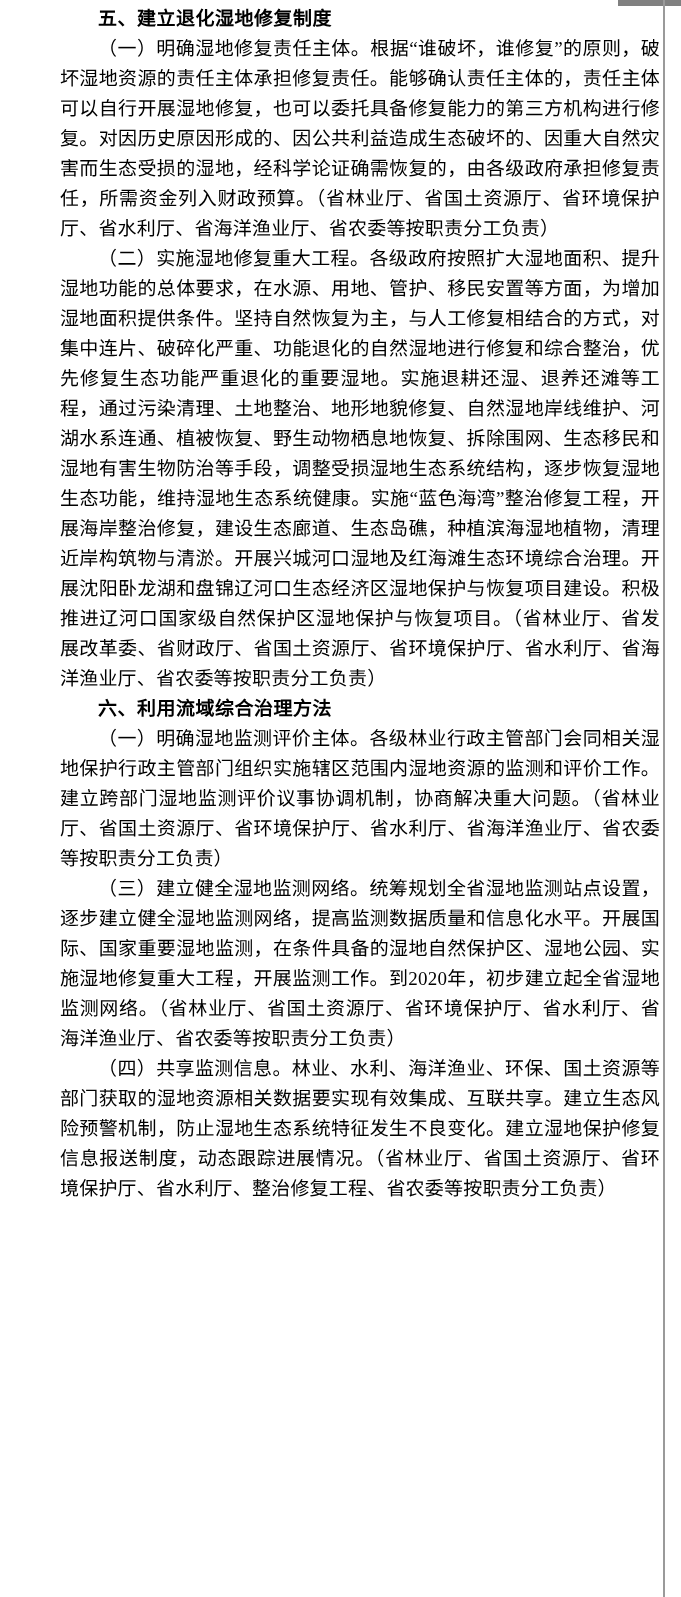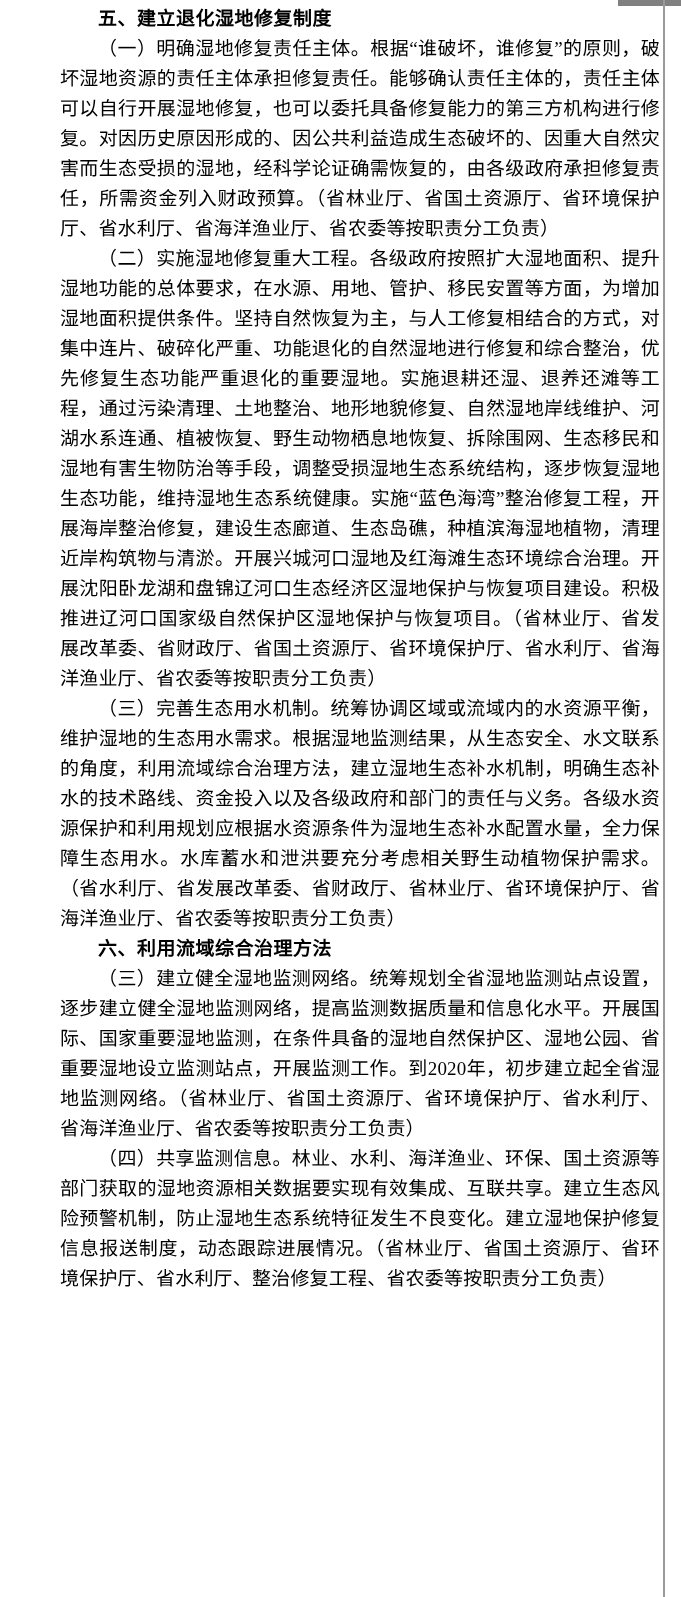--- a/index.html
+++ b/index.html
@@ -64,27 +64,27 @@
 <div class="page">
 
   <div class="content">
 
     <h2 class="sec-heading">五、建立退化湿地修复制度</h2>
 
     <p class="para">（一）明确湿地修复责任主体。根据“谁破坏，谁修复”的原则，破坏湿地资源的责任主体承担修复责任。能够确认责任主体的，责任主体可以自行开展湿地修复，也可以委托具备修复能力的第三方机构进行修复。对因历史原因形成的、因公共利益造成生态破坏的、因重大自然灾害而生态受损的湿地，经科学论证确需恢复的，由各级政府承担修复责任，所需资金列入财政预算。（省林业厅、省国土资源厅、省环境保护厅、省水利厅、省海洋渔业厅、省农委等按职责分工负责）</p>
 
     <p class="para">（二）实施湿地修复重大工程。各级政府按照扩大湿地面积、提升湿地功能的总体要求，在水源、用地、管护、移民安置等方面，为增加湿地面积提供条件。坚持自然恢复为主，与人工修复相结合的方式，对集中连片、破碎化严重、功能退化的自然湿地进行修复和综合整治，优先修复生态功能严重退化的重要湿地。实施退耕还湿、退养还滩等工程，通过污染清理、土地整治、地形地貌修复、自然湿地岸线维护、河湖水系连通、植被恢复、野生动物栖息地恢复、拆除围网、生态移民和湿地有害生物防治等手段，调整受损湿地生态系统结构，逐步恢复湿地生态功能，维持湿地生态系统健康。实施“蓝色海湾”整治修复工程，开展海岸整治修复，建设生态廊道、生态岛礁，种植滨海湿地植物，清理近岸构筑物与清淤。开展兴城河口湿地及红海滩生态环境综合治理。开展沈阳卧龙湖和盘锦辽河口生态经济区湿地保护与恢复项目建设。积极推进辽河口国家级自然保护区湿地保护与恢复项目。（省林业厅、省发展改革委、省财政厅、省国土资源厅、省环境保护厅、省水利厅、省海洋渔业厅、省农委等按职责分工负责）</p>
 
-    <p class="para">（三）完善生态用水机制。统筹协调区域或流域内的水资源平衡，维护湿地的生态用水需求。根据湿地监测结果，从生态安全、水文联系的角度，利用流域综合治理方法，建立湿地生态补水机制，明确生态补水的技术路线、资金投入以及各级政府和部门的责任与义务。各级水资源保护和利用规划应根据水资源条件为湿地生态补水配置水量，全力保障生态用水。水库蓄水和泄洪要充分考虑相关野生动植物保护需求。（省水利厅、省发展改革委、省财政厅、省林业厅、省环境保护厅、省海洋渔业厅、省农委等按职责分工负责）</p>
 
     <h2 class="sec-heading">六、利用流域综合治理方法</h2>
 
+    <p class="para">（一）明确湿地监测评价主体。各级林业行政主管部门会同相关湿地保护行政主管部门组织实施辖区范围内湿地资源的监测和评价工作。建立跨部门湿地监测评价议事协调机制，协商解决重大问题。（省林业厅、省国土资源厅、省环境保护厅、省水利厅、省海洋渔业厅、省农委等按职责分工负责）</p>
 
 
-    <p class="para">（三）建立健全湿地监测网络。统筹规划全省湿地监测站点设置，逐步建立健全湿地监测网络，提高监测数据质量和信息化水平。开展国际、国家重要湿地监测，在条件具备的湿地自然保护区、湿地公园、省重要湿地设立监测站点，开展监测工作。到2020年，初步建立起全省湿地监测网络。（省林业厅、省国土资源厅、省环境保护厅、省水利厅、省海洋渔业厅、省农委等按职责分工负责）</p>
+    <p class="para">（三）建立健全湿地监测网络。统筹规划全省湿地监测站点设置，逐步建立健全湿地监测网络，提高监测数据质量和信息化水平。开展国际、国家重要湿地监测，在条件具备的湿地自然保护区、湿地公园、实施湿地修复重大工程，开展监测工作。到2020年，初步建立起全省湿地监测网络。（省林业厅、省国土资源厅、省环境保护厅、省水利厅、省海洋渔业厅、省农委等按职责分工负责）</p>
 
     <p class="para">（四）共享监测信息。林业、水利、海洋渔业、环保、国土资源等部门获取的湿地资源相关数据要实现有效集成、互联共享。建立生态风险预警机制，防止湿地生态系统特征发生不良变化。建立湿地保护修复信息报送制度，动态跟踪进展情况。（省林业厅、省国土资源厅、省环境保护厅、省水利厅、整治修复工程、省农委等按职责分工负责）</p>
 
   </div>
 
   <div class="top-edge-strip"></div>
   <div class="right-border-line"></div>
 
 </div>
 

